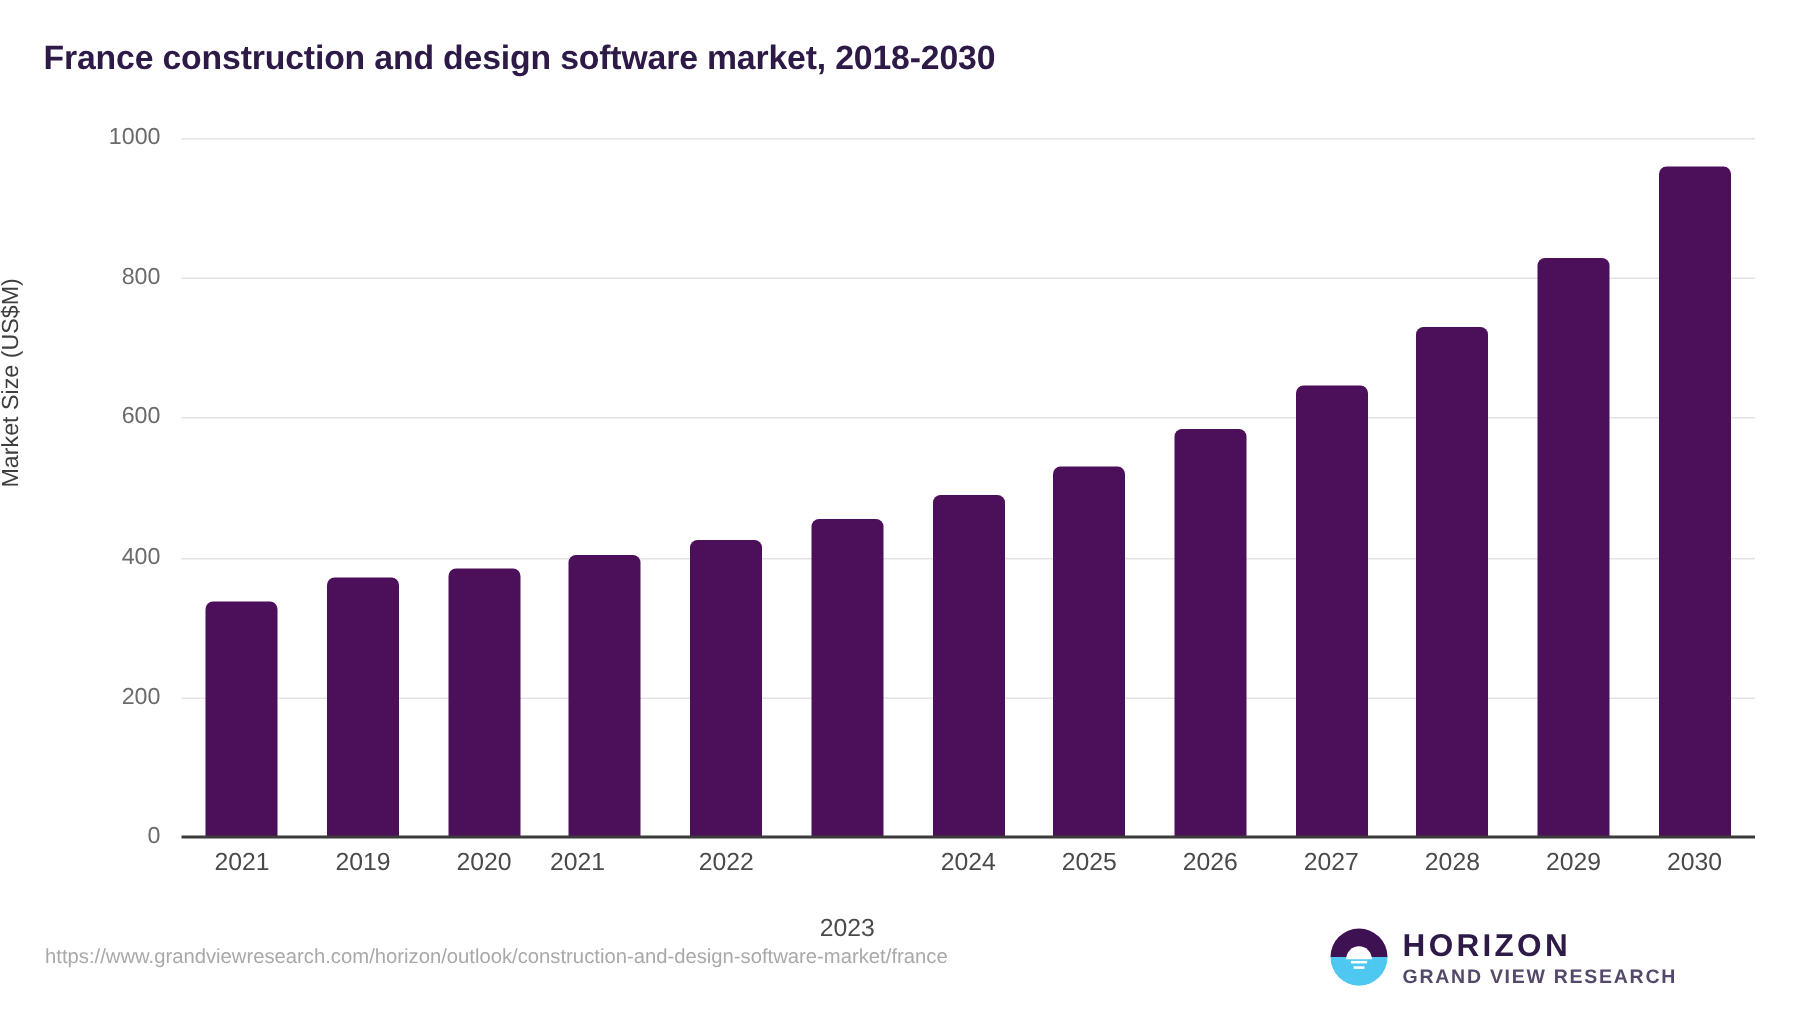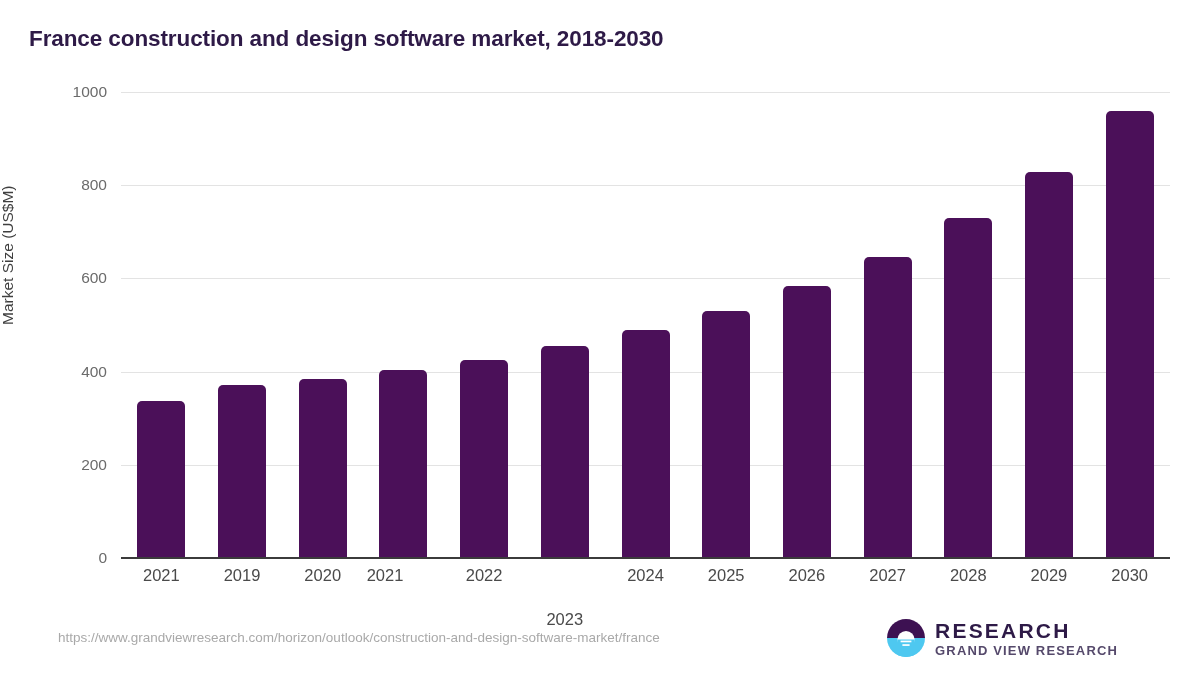--- a/index.html
+++ b/index.html
@@ -127,21 +127,20 @@
   }
 
   
   .source-url {
     position: absolute;
     left: 30px;
     top: 630px;
     font-size: 13.5px;
     color: #a9a9a9;
     white-space: nowrap;
-    margin-left: 28px;
   }
 
   .logo {
     position: absolute;
     right: 30px;
     top: 617px;
     height: 42px;
     display: flex;
     align-items: center;
     gap: 9px;
@@ -269,18 +268,18 @@
       <g clip-path="url(#circ)">
         <rect x="0" y="0" width="40" height="20" fill="#3d1152"></rect>
         <rect x="0" y="20" width="40" height="20" fill="#4ec8f0"></rect>
         <circle cx="20" cy="21.5" r="8.6" fill="#ffffff"></circle>
         <rect x="11.4" y="21.5" width="17.2" height="19" fill="#4ec8f0"></rect>
         <rect x="14.6" y="22.6" width="10.8" height="1.7" fill="#ffffff"></rect>
         <rect x="16.4" y="26.2" width="7.2" height="1.7" fill="#ffffff"></rect>
       </g>
     </svg>
     <div class="logo-text">
-      <div class="logo-word">RESEARCH</div>
+      <div class="logo-word">HORIZON</div>
       <div class="logo-sub">GRAND VIEW RESEARCH</div>
     </div>
   </div>
 
 </div>
 
 </body></html>

